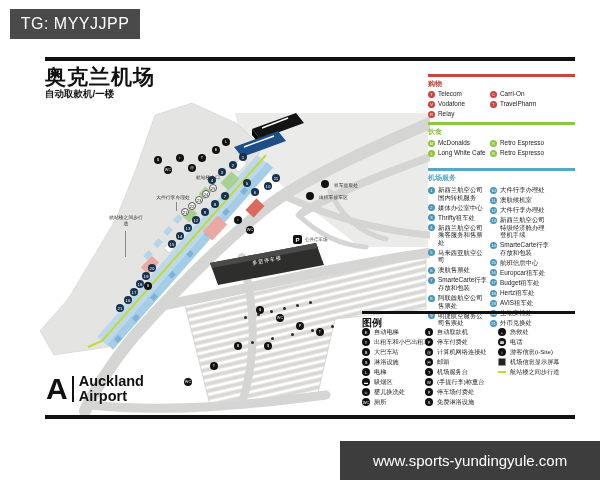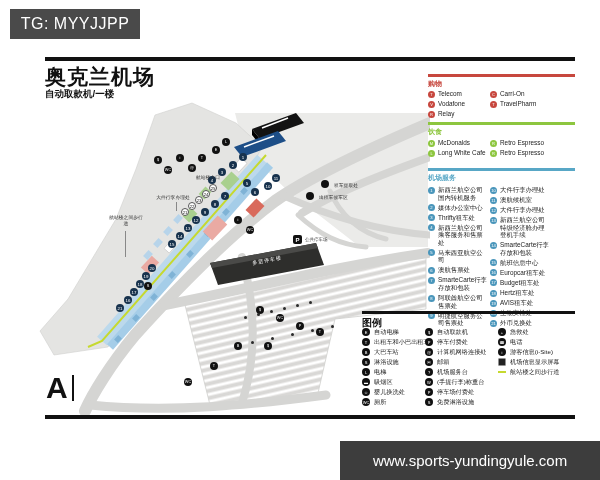--- a/index.html
+++ b/index.html
@@ -442,18 +442,22 @@
     </div>
     <div class="lg-item">
       <span class="lg-ic line"></span>
       <span class="lg-tx">航站楼之间步行道</span>
     </div>
   </div>
 
 <div class="abs" id="logo">
   <span class="a">A</span>
   <span class="bar"></span>
+  <span class="txt">
+    <span>Auckland</span><br>
+    <span>Airport</span>
+  </span>
 </div>
 <div class="rule" id="rule-bottom"></div>
 
 <div class="abs" id="wm-bottom">
     <span>www.sports-yundingyule.com</span>
   </div>
 
 </body></html>

